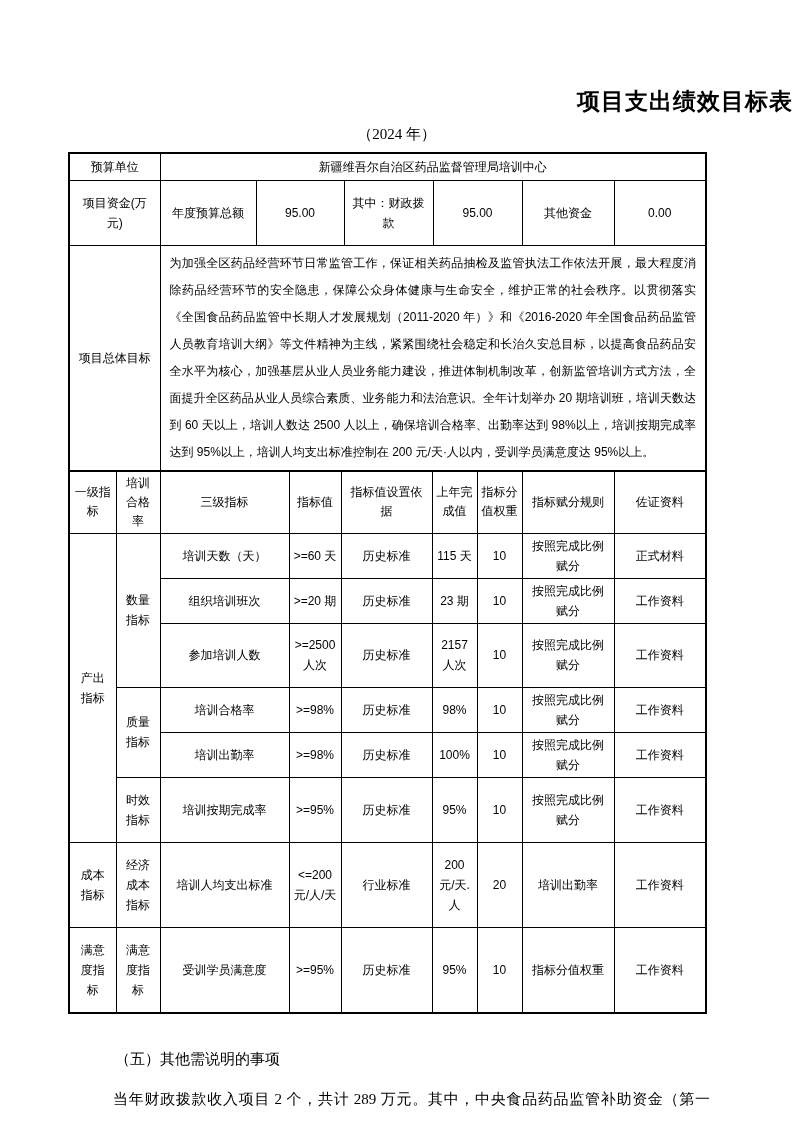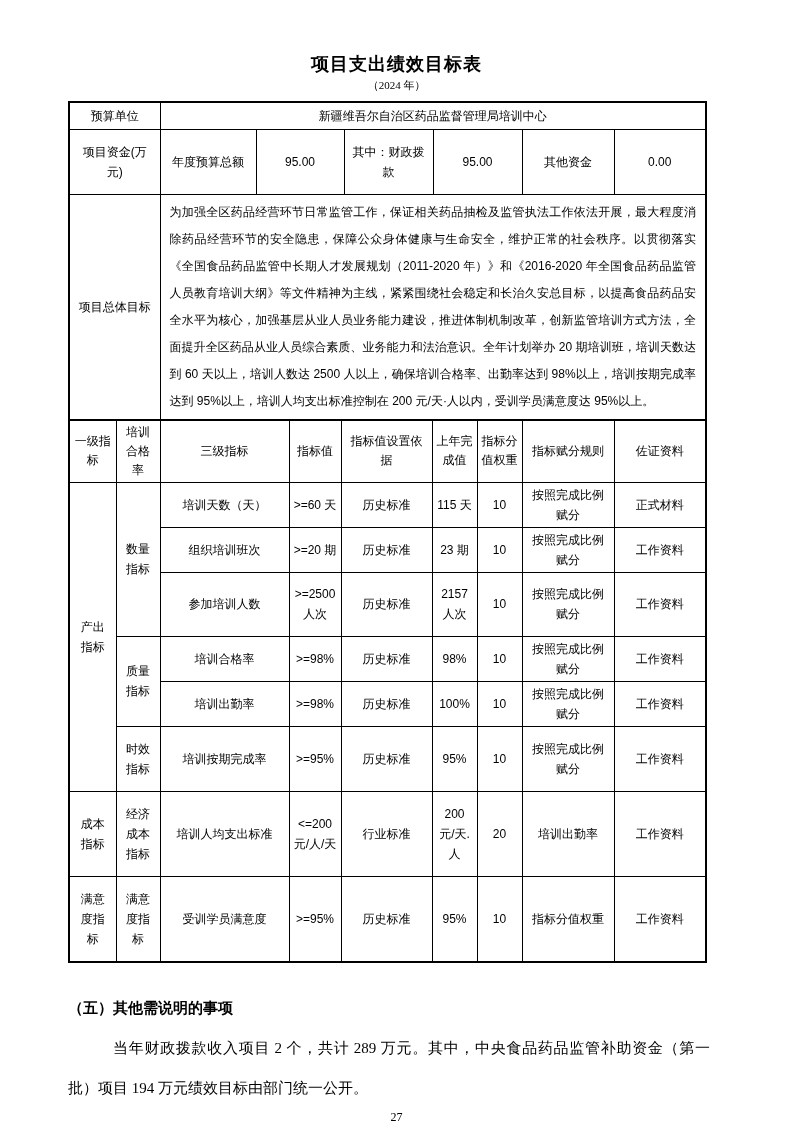--- a/index.html
+++ b/index.html
@@ -6,32 +6,32 @@
   html, body { background: #ffffff; }
   body {
     width: 793px; height: 1122px;
     position: relative;
     font-family: "Liberation Sans", sans-serif;
     color: #000;
   }
   .page { width: 793px; height: 1122px; background: #fff; overflow: hidden; }
 
   .doc-title {
-    margin-top: 52px;
-    text-align: center;
-    font-family: "Liberation Serif", serif;
-    font-size: 18px;
+    margin-top: 86px;
+    text-align: right;
+    font-family: "Liberation Serif", serif;
+    font-size: 23px;
     font-weight: bold;
     letter-spacing: 1px;
   }
   .doc-subtitle {
-    margin-top: 2px;
+    margin-top: 8px;
     text-align: center;
     font-family: "Liberation Serif", serif;
-    font-size: 11px;
+    font-size: 15px;
   }
 
   .tbl-wrap { margin: 8px 0 0 68px; width: 637px; }
 
   table {
     border-collapse: collapse;
     table-layout: fixed;
     width: 637px;
     border: 2px solid #000;
   }
@@ -54,22 +54,23 @@
     word-break: break-all;
     border-radius: 24px;
   }
   .hdr td { line-height: 19px; padding: 2px 4px; word-break: break-all; }
 
   .footer-section {
     margin: 36px 83px 0 68px;
     font-family: "Liberation Serif", serif;
   }
   .footer-heading {
+    margin-left: 47px;
     font-size: 15px;
-    font-weight: bold;
+    font-weight: normal;
   }
   .footer-paragraph {
     margin-top: 10px;
     font-size: 15px;
     line-height: 40px;
     text-align: justify;
     text-indent: 3em;
   }
   .page-number {
     text-align: center;

